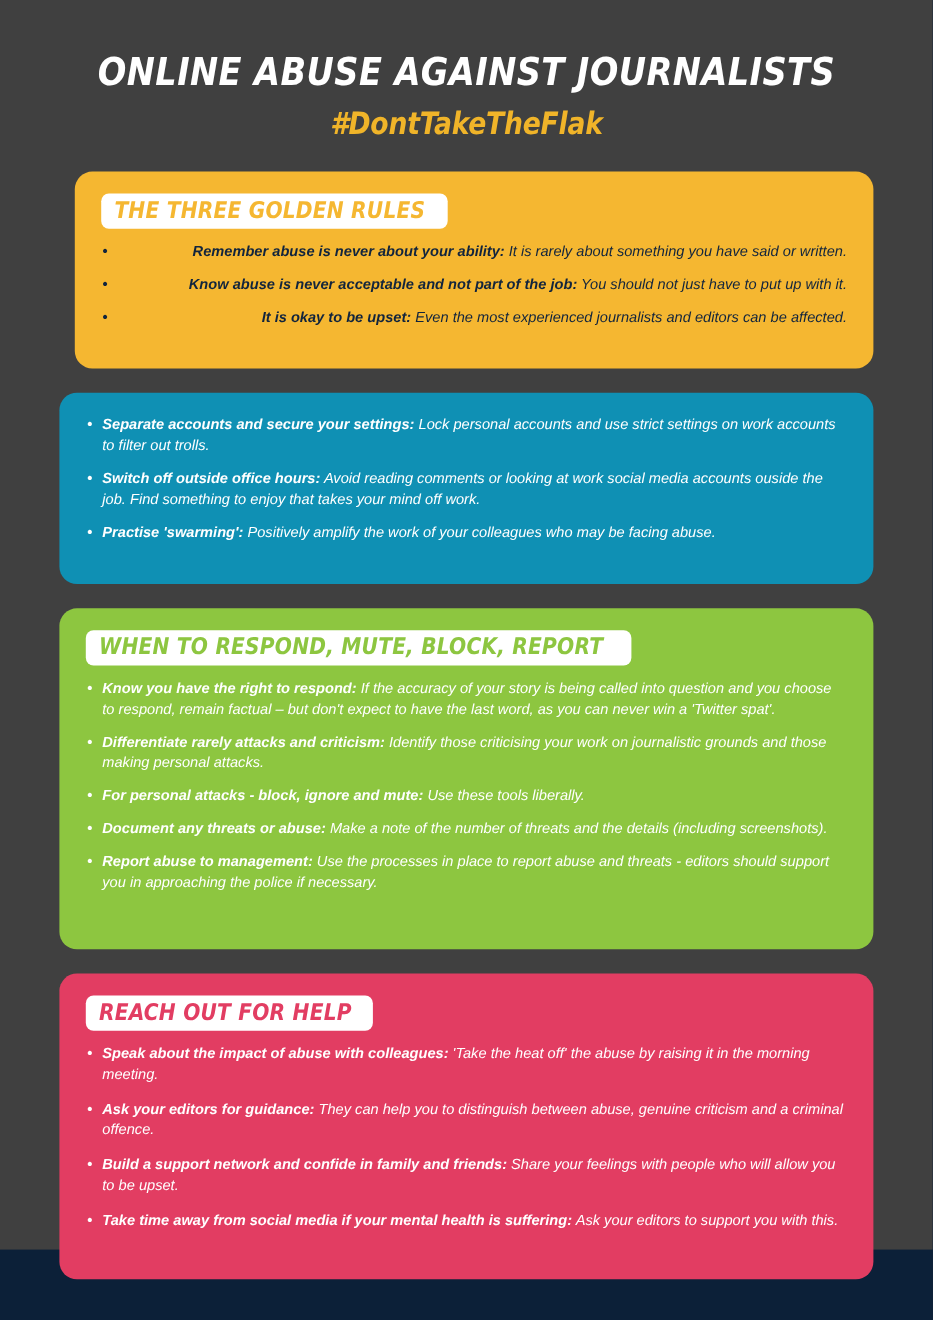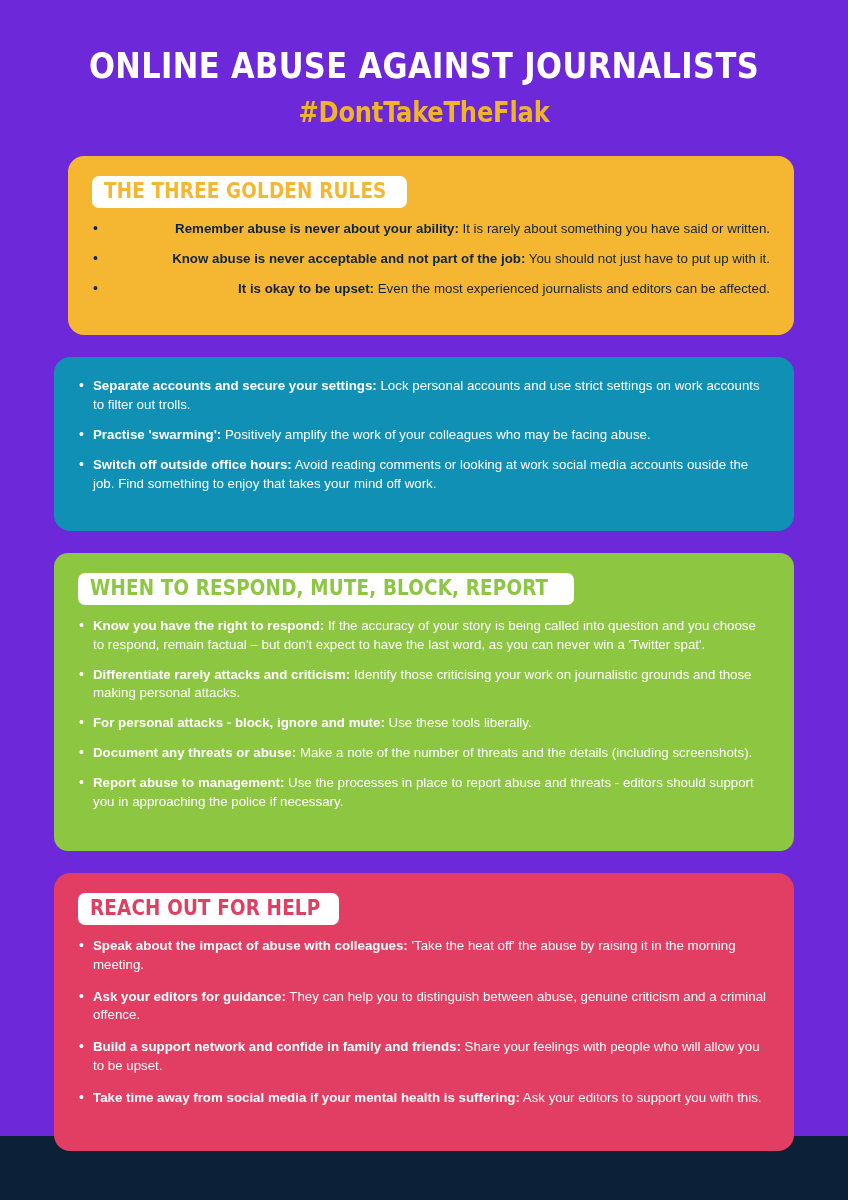--- a/index.html
+++ b/index.html
@@ -9,22 +9,23 @@
     height: 1200px;
     background: #0c2038;
     font-family: "Liberation Sans", sans-serif;
     overflow: hidden;
   }
 
   .poster {
     position: relative;
     width: 848px;
     height: 1136px;
-    background: #6d28d9;
+    background: #404040;
     padding: 0 54px;
+    font-style: italic;
   }
 
   
   .header {
     padding-top: 48px;
     text-align: center;
   }
   .title {
     font-family: "Liberation Sans Narrow", "DejaVu Sans Condensed", "Liberation Sans", sans-serif;
     font-weight: 700;
@@ -107,21 +108,21 @@
 
   li.point .lead { font-weight: 700; }
 
   .card.gold li.point  { margin-bottom: 11px; text-align: right; }
   .card.teal li.point  { margin-bottom: 11px; }
   .card.green li.point { margin-bottom: 11px; }
   .card.pink li.point  { margin-bottom: 13px; }
 
   .card.gold  { padding-bottom: 26px; margin-left: 14px; }
   .card.teal  { padding-bottom: 26px; }
-  .card.green { padding-bottom: 28px; border-radius: 14px; }
+  .card.green { padding-bottom: 40px; }
   .card.pink  { padding-bottom: 30px; }
 </style>
 </head>
 <body>
 
 <div class="poster">
 
   <div class="header">
     <div class="title">ONLINE ABUSE AGAINST JOURNALISTS</div>
     <div class="hashtag">#DontTakeTheFlak</div>
@@ -145,24 +146,24 @@
         </li>
       </ul>
     </section>
 
     <section class="card teal">
       <ul class="points">
         <li class="point">
           <span class="lead">Separate accounts and secure your settings:</span><span> Lock personal accounts and use strict settings on work accounts to filter out trolls.</span>
         </li>
         <li class="point">
+          <span class="lead">Switch off outside office hours:</span><span> Avoid reading comments or looking at work social media accounts ouside the job. Find something to enjoy that takes your mind off work.</span>
+        </li>
+        <li class="point">
           <span class="lead">Practise 'swarming':</span><span> Positively amplify the work of your colleagues who may be facing abuse.</span>
-        </li>
-        <li class="point">
-          <span class="lead">Switch off outside office hours:</span><span> Avoid reading comments or looking at work social media accounts ouside the job. Find something to enjoy that takes your mind off work.</span>
         </li>
       </ul>
     </section>
 
     <section class="card green">
       <div class="pill">
         <span class="pill-label">WHEN TO RESPOND, MUTE, BLOCK, REPORT</span>
       </div>
       <ul class="points">
         <li class="point">

